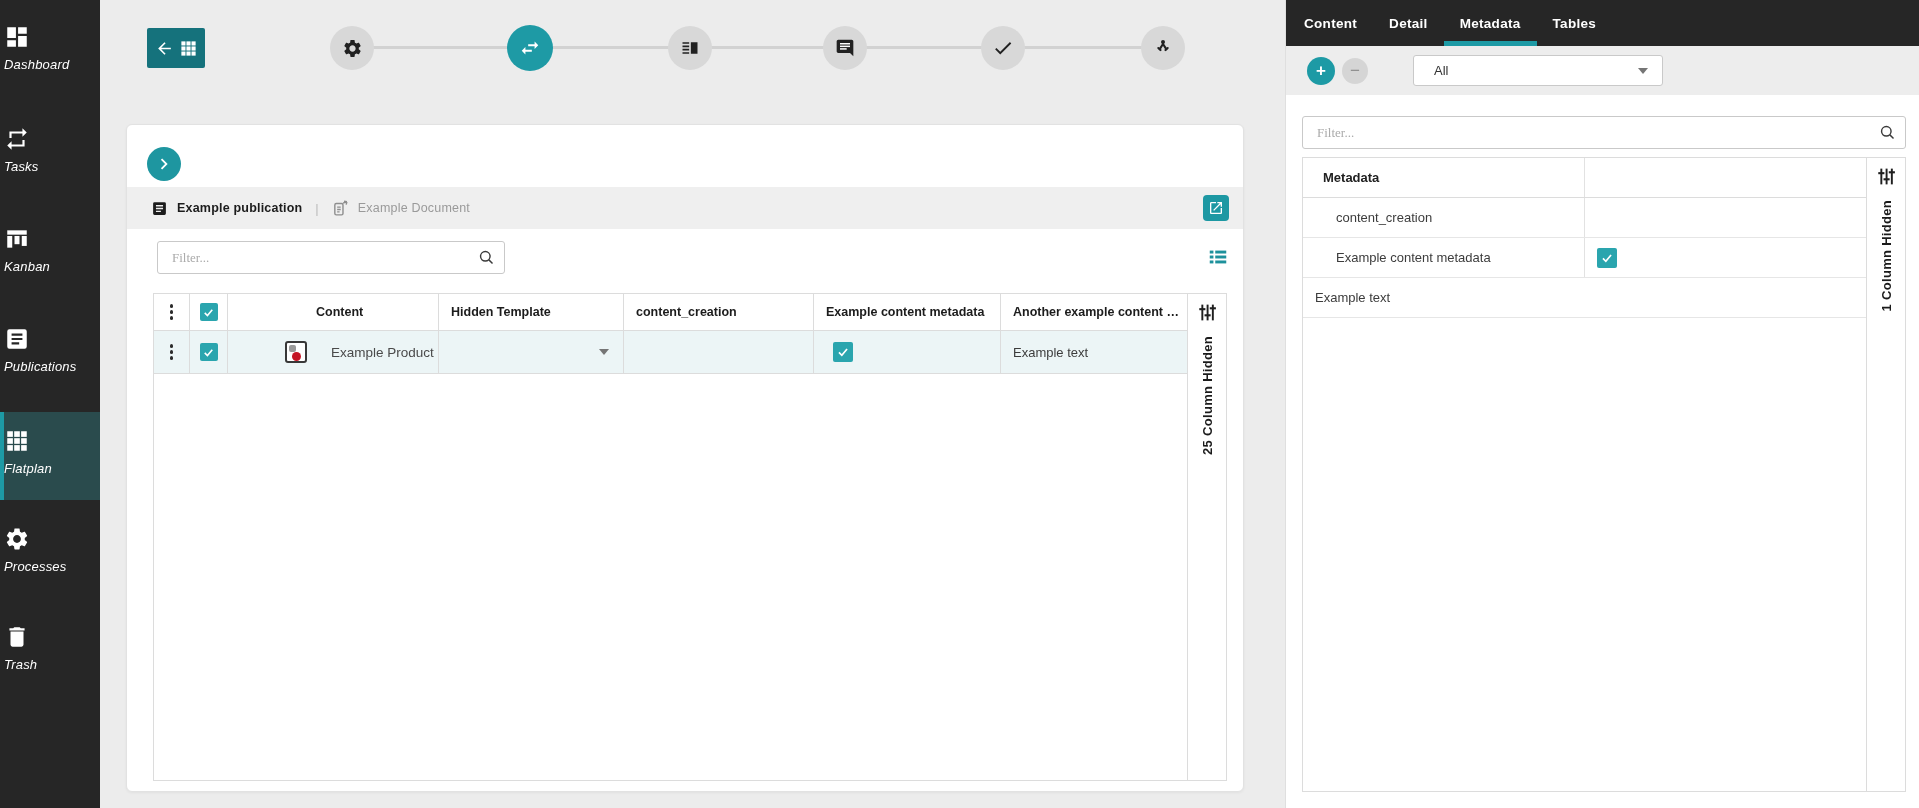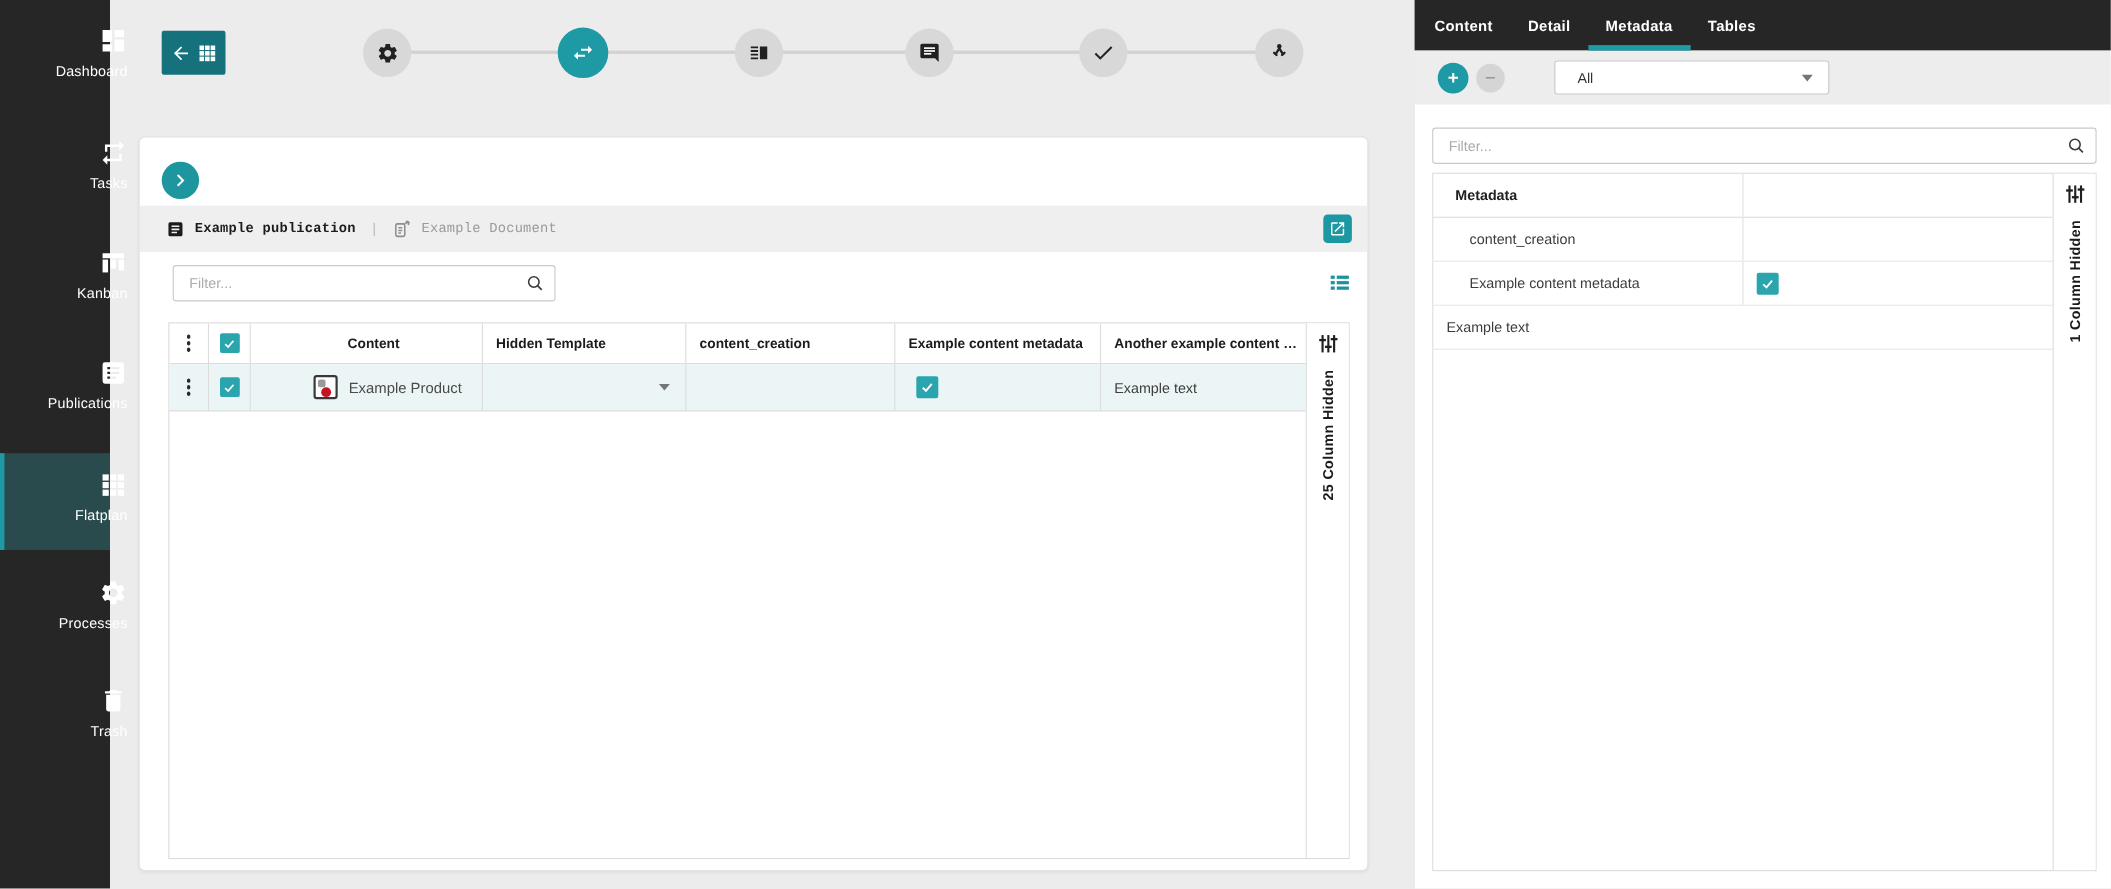--- a/index.html
+++ b/index.html
@@ -2,48 +2,48 @@
 <html><head>
 <meta charset="utf-8">
 <style>
   html,body{margin:0;padding:0;background:#ececec;}
   .app{position:relative;width:1919px;height:808px;background:#ececec;overflow:hidden;
        font-family:"Liberation Sans",sans-serif;color:#212121;}
   svg{display:block;}
 
   
   .sidebar{position:absolute;left:0;top:0;width:100px;height:808px;background:#262626;}
-  .side-item{position:absolute;left:16px;width:100px;display:flex;flex-direction:column;align-items:flex-end;cursor:pointer;}
+  .side-item{position:absolute;left:4px;width:100px;display:flex;flex-direction:column;align-items:flex-start;cursor:pointer;font-style:italic;}
   .side-item .lbl{color:#fff;font-size:13px;font-weight:500;margin-top:7px;letter-spacing:.2px;}
   .active-block{position:absolute;left:0;top:412px;width:100px;height:88px;background:#2a4b4d;}
   .active-block::before{content:'';position:absolute;left:0;top:0;bottom:0;width:4px;background:#1d9aa5;}
 
   
   .nav-btn{position:absolute;left:147px;top:28px;width:58px;height:40px;background:#15727c;border-radius:2px;
            display:flex;align-items:center;justify-content:center;gap:5px;cursor:pointer;}
   .step-line{position:absolute;left:352px;top:46px;width:811px;height:3px;background:#d2d2d2;}
   .step{position:absolute;top:26px;width:44px;height:44px;border-radius:50%;background:#d8d8d8;
         display:flex;align-items:center;justify-content:center;cursor:pointer;}
   .step.active{background:#1e9aa5;width:46px;height:46px;top:25px;}
 
   
   .card{position:absolute;left:126px;top:124px;width:1116px;height:666px;background:#fff;
         border:1px solid #e2e2e2;border-radius:6px;box-shadow:0 1px 3px rgba(0,0,0,.05);}
   .expander{position:absolute;left:20px;top:22px;width:34px;height:34px;border-radius:50%;background:#1e96a0;
             display:flex;align-items:center;justify-content:center;cursor:pointer;}
   .crumb-band{position:absolute;left:0;right:0;top:62px;height:42px;background:#efefef;
-              display:flex;align-items:center;padding:0 14px 0 24px;box-sizing:border-box;font-family:Liberation Mono, monospace;}
+              display:flex;align-items:center;padding:0 14px 0 24px;box-sizing:border-box;}
   .crumb-pub{font-weight:bold;font-size:12.5px;color:#1c1c1c;margin-left:9px;letter-spacing:.2px;}
   .crumb-sep{color:#bcbcbc;margin:0 13px;font-size:13px;}
   .crumb-doc{color:#9a9a9a;font-size:12.5px;margin-left:9px;letter-spacing:.2px;}
   .open-btn{margin-left:auto;width:26px;height:26px;background:#1d98a3;border-radius:4px;
             display:flex;align-items:center;justify-content:center;cursor:pointer;}
   .filter-wrap{position:absolute;left:30px;top:116px;width:348px;height:33px;}
   .filter-wrap input{width:100%;height:100%;box-sizing:border-box;border:1px solid #c9c9c9;border-radius:3px;
-            padding:0 36px 0 14px;font-size:13px;font-family:Liberation Sans, sans-serif;color:#6d28d9;outline:none;background:#fff;}
+            padding:0 36px 0 14px;font-size:13px;font-family:Liberation Serif, serif;color:#6d28d9;outline:none;background:#fff;}
   .filter-wrap input::placeholder{color:#ababab;}
   .filter-wrap .sicon{position:absolute;right:9px;top:7px;}
   .list-icon{position:absolute;right:14px;top:121px;cursor:pointer;}
 
   
   .main-table{position:absolute;left:26px;top:168px;width:1074px;height:488px;border:1px solid #dcdcdc;
               box-sizing:border-box;background:#fff;}
   .mt-head{display:flex;height:36px;border-bottom:1px solid #dcdcdc;align-items:stretch;}
   .mt-row{display:flex;height:42px;border-bottom:1px solid #dcdcdc;background:#ecf5f6;}
   .cell{display:flex;align-items:center;box-sizing:border-box;border-right:1px solid #dcdcdc;overflow:hidden;}
@@ -67,21 +67,21 @@
   .kebab i{width:3.4px;height:3.4px;border-radius:50%;background:#2b2b2b;}
   .cb{width:18px;height:18px;border-radius:2px;background:#2aa5ae;display:flex;align-items:center;
       justify-content:center;cursor:pointer;flex:none;}
   .cb.big{width:20px;height:20px;}
   .caret{width:0;height:0;border-left:5px solid transparent;border-right:5px solid transparent;
          border-top:6px solid #757575;flex:none;}
   .prod-icon{width:18px;height:18px;border:2px solid #383838;border-radius:3px;background:#fff;
              position:relative;margin-left:57px;flex:none;}
   .prod-icon::before{content:'';position:absolute;left:1.5px;top:1.5px;width:7px;height:7px;border-radius:2px;background:#9a9a9a;}
   .prod-icon::after{content:'';position:absolute;left:5px;bottom:0.5px;width:9px;height:9px;border-radius:50%;background:#c41424;}
-  .prod-name{font-size:13.5px;color:#4a4a4a;margin-left:10px;}
+  .prod-name{font-size:13.5px;color:#4a4a4a;margin-left:24px;}
 
   
   .rpanel{position:absolute;left:1285px;top:0;right:0;bottom:0;background:#fff;border-left:1px solid #dfdfdf;box-sizing:border-box;}
   .rtabs{height:46px;background:#262626;display:flex;padding-left:2px;}
   .rtab{padding:0 16px;display:flex;align-items:center;color:#fff;font-weight:bold;font-size:13.5px;
         letter-spacing:.3px;position:relative;cursor:pointer;}
   .rtab.active::after{content:'';position:absolute;left:0;right:0;bottom:0;height:5px;background:#1d9aa5;}
   .rcontrols{height:49px;background:#ededed;display:flex;align-items:center;padding-left:21px;}
   .btn-plus{width:28px;height:28px;border-radius:50%;background:#1d9aa5;color:#fff;display:flex;align-items:center;
             justify-content:center;font-size:17px;font-weight:bold;cursor:pointer;line-height:1;}

